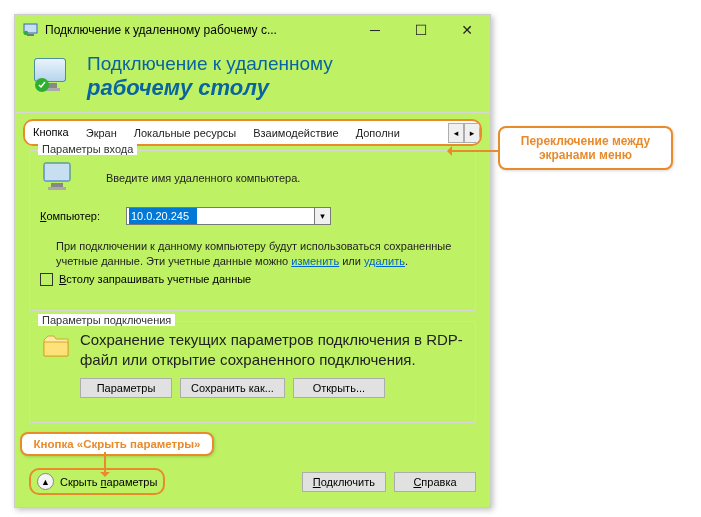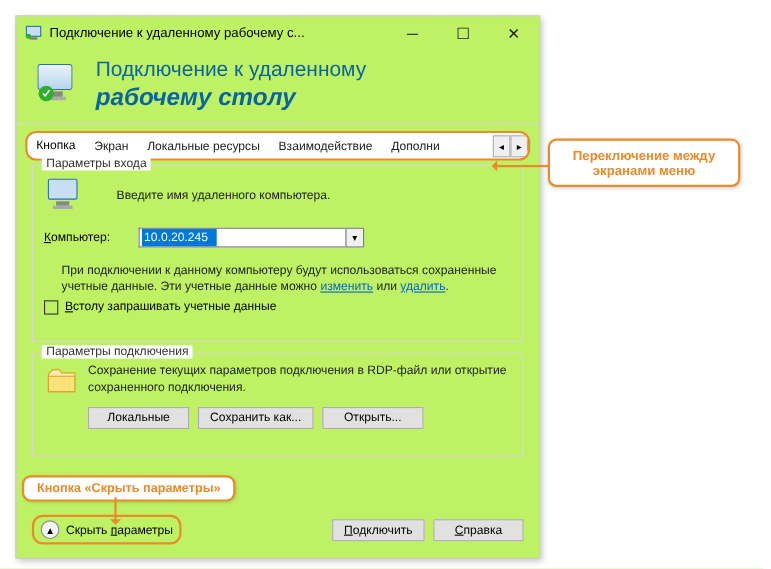--- a/index.html
+++ b/index.html
@@ -65,21 +65,21 @@
   .combo input { flex:1; font-size:11px; padding:2px 4px; border:1px solid #7a7a7a; border-right:none; }
   .combo .dd { width:17px; border:1px solid #7a7a7a; background:#f0f0f0; display:flex; align-items:center; justify-content:center; font-size:9px; }
   .text-input { flex:1; max-width:205px; font-size:11px; padding:2px 4px; border:1px solid #7a7a7a; }
 
   .note { font-size:11px; color:#222; margin: 14px 0 4px 16px; line-height:1.35; }
   .note a { color:#0066cc; text-decoration: underline; }
   .chk-row { display:flex; align-items:center; gap:6px; font-size:11px; margin-top:2px; }
   .chk { width:13px; height:13px; border:1px solid #333; }
 
   .conn-icon { width:32px; height:32px; }
-  .conn-text { font-size:11px; color:#222; flex:1; line-height:1.35; }
+  .conn-text { font-size:15px; color:#222; flex:1; line-height:1.35; }
   .btn-row { display:flex; gap:8px; margin-top:8px; margin-left:40px; }
   .btn {
     font-size:11px; padding: 3px 10px;
     border:1px solid #adadad; background:#e1e1e1;
     min-width:92px; text-align:center;
   }
 
   .footer {
     display:flex; align-items:center; gap:10px;
     padding: 8px 14px 12px 14px;
@@ -208,21 +208,21 @@
       <div style="display:flex; gap:8px; align-items:flex-start;">
         <span class="conn-icon">
           <svg width="32" height="32" viewBox="0 0 32 32">
             <path d="M4 10 l4 -4 h6 l2 3 h12 v17 h-24 z" fill="#fde9a9" stroke="#d4a92a"></path>
             <path d="M4 12 h24 v14 h-24 z" fill="#ffe17a" stroke="#d4a92a"></path>
           </svg>
         </span>
         <div class="conn-text">Сохранение текущих параметров подключения в RDP-файл или открытие сохраненного подключения.</div>
       </div>
       <div class="btn-row">
-        <div class="btn">Локальные</div>
+        <div class="btn">Параметры</div>
         <div class="btn">Сохранить как...</div>
         <div class="btn">Открыть...</div>
       </div>
     </div>
 
     <div class="footer">
       <div class="hide-ring">
         <div class="hide-params">
           <div class="circle-up">▲</div>
           <span><span>Скрыть </span><span class="underline-letter">п</span><span>араметры</span></span>

